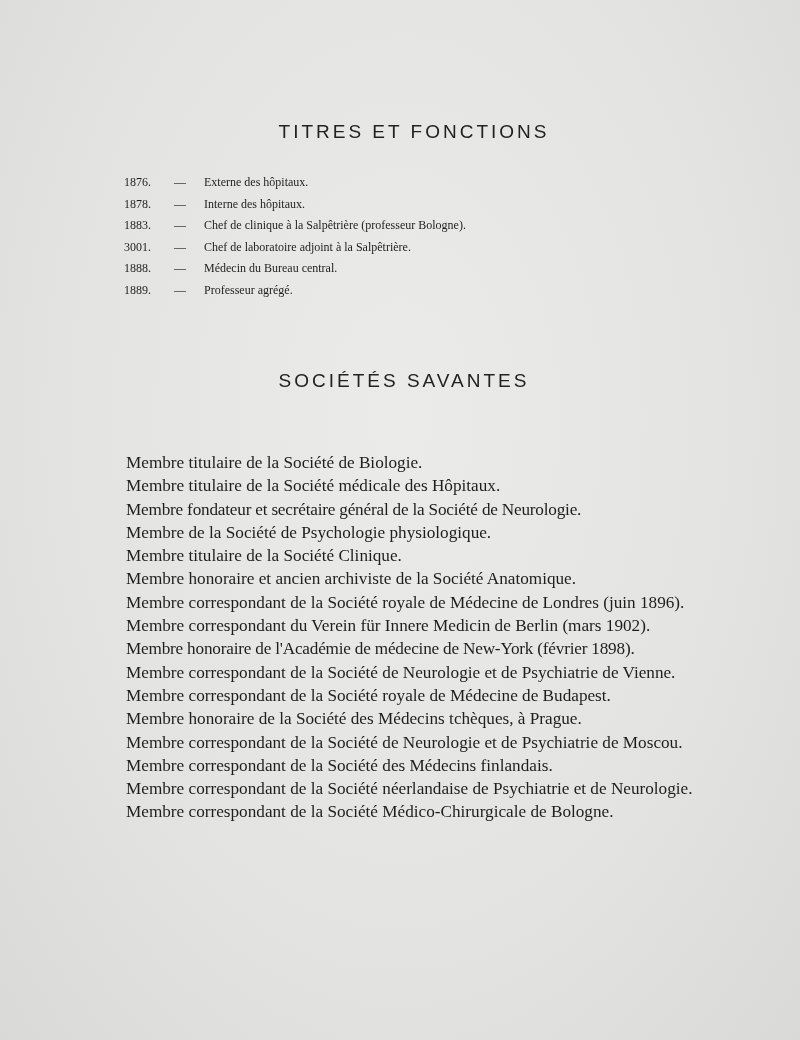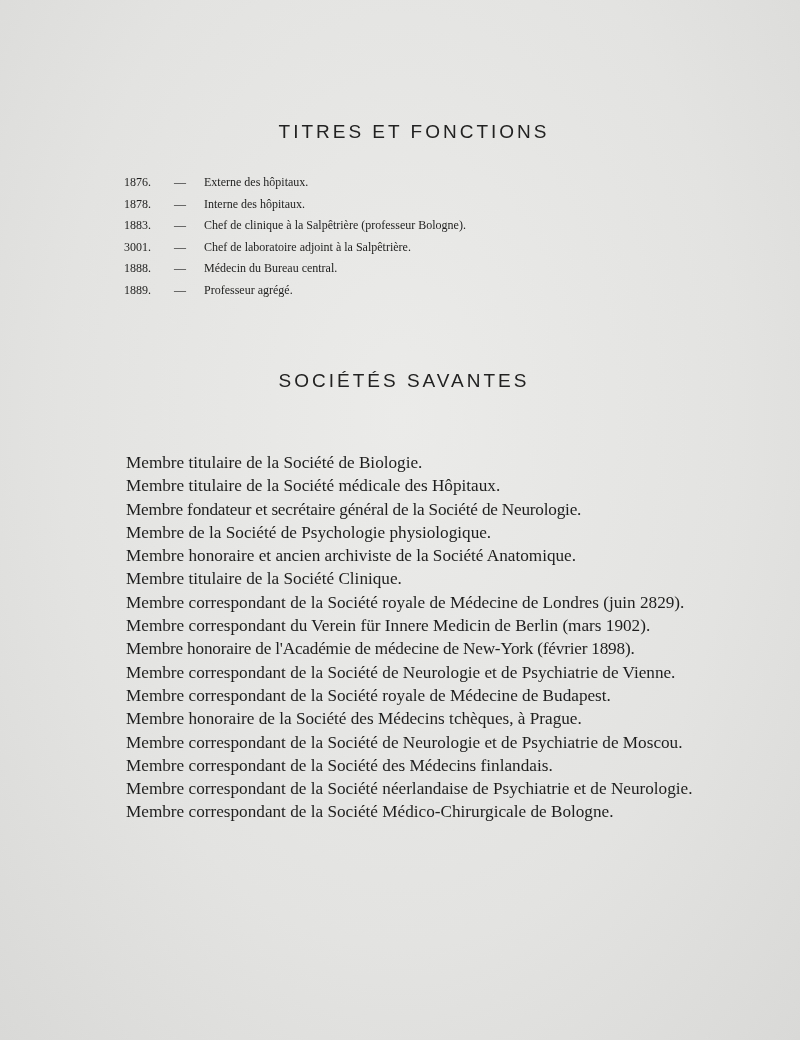--- a/index.html
+++ b/index.html
@@ -48,23 +48,23 @@
     <div class="titre-row"><span class="year">1889.</span><span class="dash">—</span><span>Professeur agrégé.</span></div>
   </div>
 
   <div class="section-title" id="title-2">SOCIÉTÉS SAVANTES</div>
 
   <div class="societes">
     <div class="entry">Membre titulaire de la Société de Biologie.</div>
     <div class="entry">Membre titulaire de la Société médicale des Hôpitaux.</div>
     <div class="entry indent-tight">Membre fondateur et secrétaire général de la Société de Neurologie.</div>
     <div class="entry">Membre de la Société de Psychologie physiologique.</div>
+    <div class="entry">Membre titulaire de la Société Clinique.</div>
     <div class="entry">Membre honoraire et ancien archiviste de la Société Anatomique.</div>
-    <div class="entry">Membre titulaire de la Société Clinique.</div>
-    <div class="entry">Membre correspondant de la Société royale de Médecine de Londres (juin 2829).</div>
+    <div class="entry">Membre correspondant de la Société royale de Médecine de Londres (juin 1896).</div>
     <div class="entry">Membre correspondant du Verein für Innere Medicin de Berlin (mars 1902).</div>
     <div class="entry indent-tight">Membre honoraire de l'Académie de médecine de New-York (février 1898).</div>
     <div class="entry">Membre correspondant de la Société de Neurologie et de Psychiatrie de Vienne.</div>
     <div class="entry">Membre correspondant de la Société royale de Médecine de Budapest.</div>
     <div class="entry">Membre honoraire de la Société des Médecins tchèques, à Prague.</div>
     <div class="entry">Membre correspondant de la Société de Neurologie et de Psychiatrie de Moscou.</div>
     <div class="entry">Membre correspondant de la Société des Médecins finlandais.</div>
     <div class="entry">Membre correspondant de la Société néerlandaise de Psychiatrie et de Neurologie.</div>
     <div class="entry">Membre correspondant de la Société Médico-Chirurgicale de Bologne.</div>
   </div>

